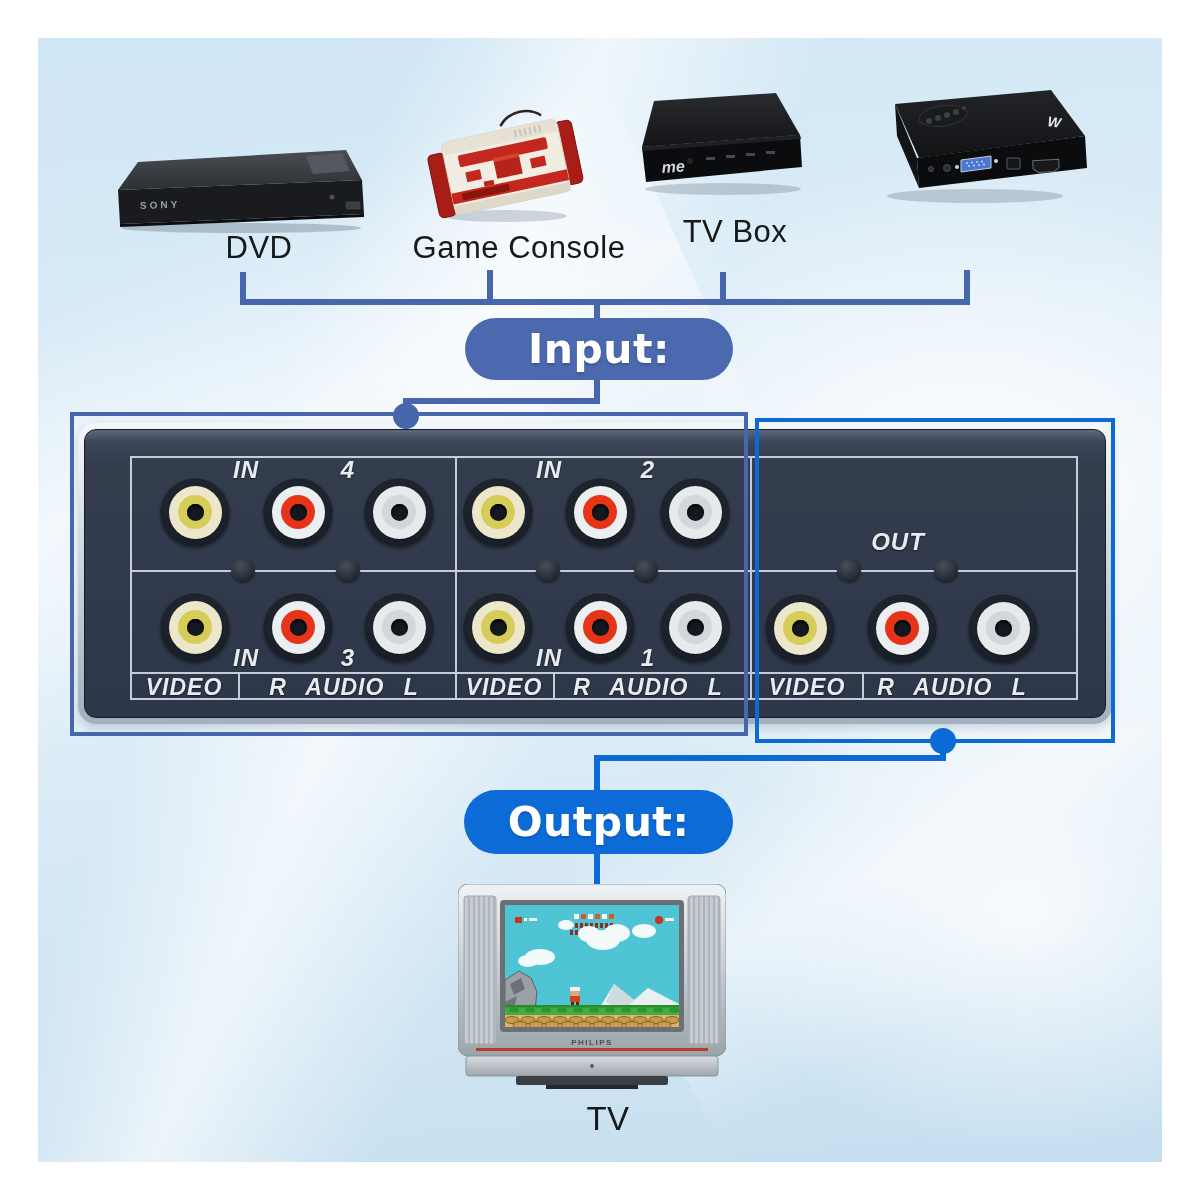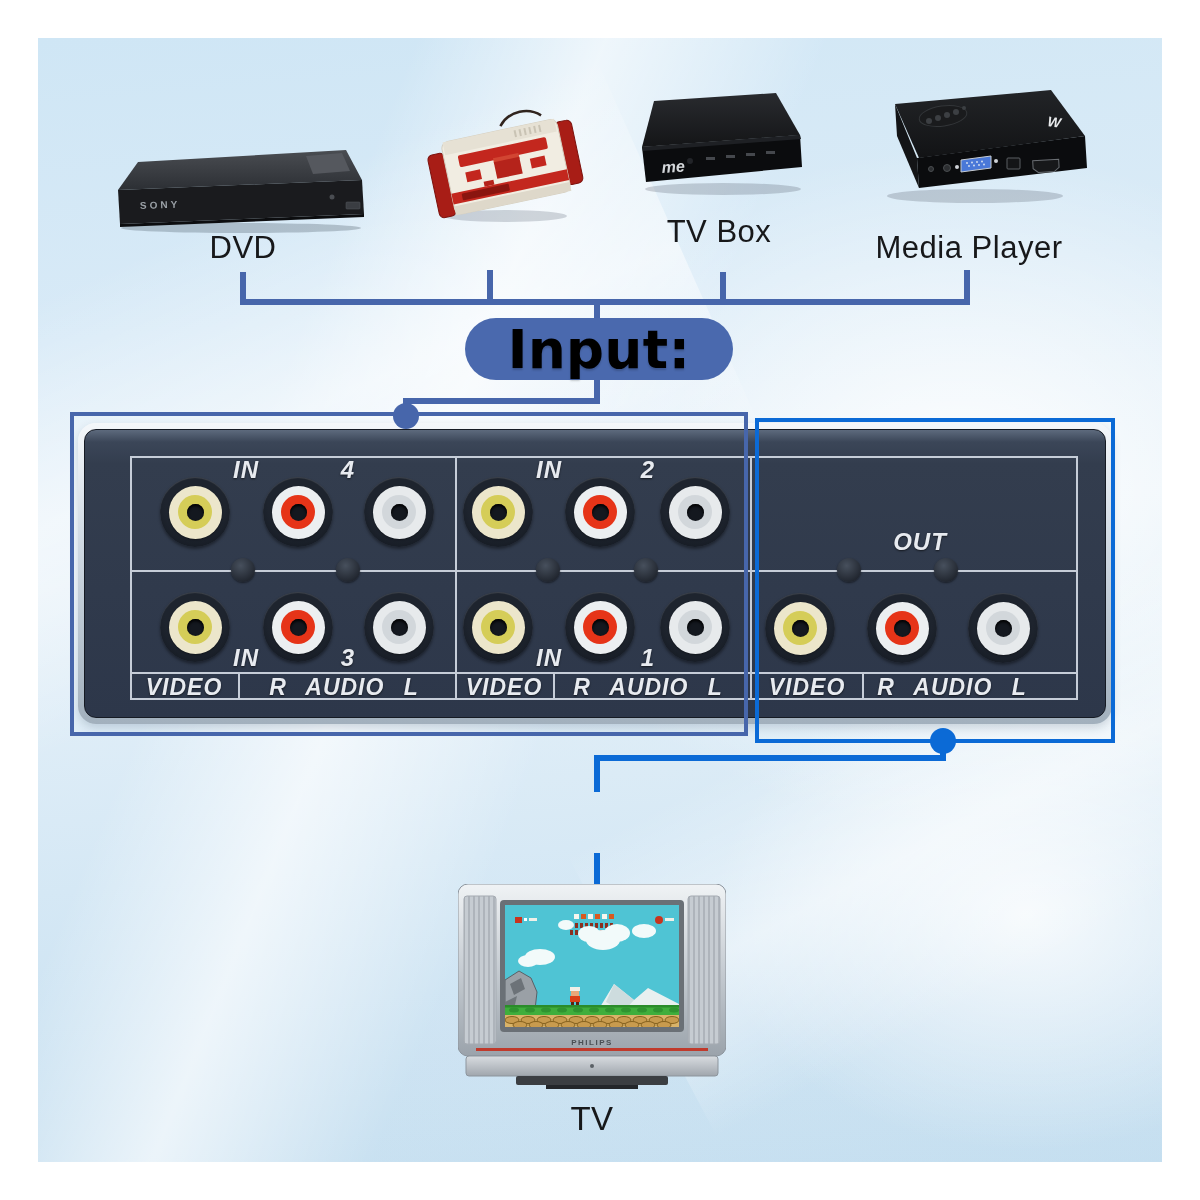--- a/index.html
+++ b/index.html
@@ -15,25 +15,25 @@
   .beam{position:absolute;pointer-events:none;}
   .beam.b1{left:-220px;top:180px;width:900px;height:420px;transform:rotate(-24deg);
     background:linear-gradient(180deg,rgba(255,255,255,0),rgba(255,255,255,.55),rgba(255,255,255,0));}
   .beam.b2{left:560px;top:620px;width:760px;height:320px;transform:rotate(-28deg);
     background:linear-gradient(180deg,rgba(255,255,255,0),rgba(255,255,255,.5),rgba(255,255,255,0));}
 
   .abs{position:absolute;}
   .ctr{position:absolute;transform:translate(-50%,-50%);white-space:nowrap;}
 
   
-  .dev-label{font-size:31px;color:#17181a;letter-spacing:.5px;}
+  .dev-label{font-size:31px;color:#17181a;letter-spacing:.5px;margin-left:16px;}
 
   
   .badge{position:absolute;display:flex;align-items:center;justify-content:center;
-         color:#000000;font-family:"DejaVu Sans",sans-serif;font-weight:bold;font-size:53px;
+         color:#ffffff;font-family:"DejaVu Sans",sans-serif;font-weight:bold;font-size:41px;
          letter-spacing:.5px;text-shadow:0 2px 2px rgba(0,0,0,.18);}
   .badge.input{left:465px;top:318px;width:268px;height:62px;border-radius:32px;background:#4a69ae;}
   .badge.output{left:464px;top:790px;width:269px;height:64px;border-radius:33px;background:#0c6bd7;}
 
   
   .bezel{position:absolute;left:78px;top:423px;width:1034px;height:301px;border-radius:18px;
          background:linear-gradient(180deg,#f4f7fa 0%,#d4dde6 35%,#a2b0bd 100%);
          box-shadow:0 4px 10px rgba(40,60,90,.18);font-style:italic;}
   .sbox{position:absolute;left:6px;top:6px;right:6px;bottom:6px;border-radius:12px;
         background:linear-gradient(180deg,#5d6a7d 0px,#3b4658 12px,#333d4e 34px,#2d374a 100%);
@@ -175,22 +175,22 @@
         <circle cx="119" cy="87.5" r=".9"></circle>
       <circle cx="124" cy="87" r=".9"></circle>
         <circle cx="129" cy="86.5" r=".9"></circle>
     </g>
     <circle cx="141" cy="83" r="2" fill="#cfd3d7"></circle>
     <rect x="152" y="80" width="13" height="11" rx="1" fill="#141517" stroke="#5a5e63"></rect>
     <path d="M178,82 h26 v8 l-5,4 h-16 l-5,-4 z" fill="#17181a" stroke="#6a6e73" transform="rotate(-3 191 88)"></path>
   </svg>
 
   <span class="ctr dev-label" style="left:243px;top:248px">DVD</span>
+  <span class="ctr dev-label" style="left:503px;top:248px">Game Console</span>
   <span class="ctr dev-label" style="left:719px;top:232px">TV Box</span>
-  <span class="ctr dev-label" style="left:969px;top:248px">Media Player</span>
 
   <div class="bezel">
     <div class="sbox">
 
       <div class="gline" style="left:45px;top:26px;width:948px;height:2px"></div>
       <div class="gline" style="left:45px;top:268px;width:948px;height:2px"></div>
       <div class="gline" style="left:45px;top:26px;width:2px;height:244px"></div>
       <div class="gline" style="left:991px;top:26px;width:2px;height:244px"></div>
       <div class="gline" style="left:370px;top:26px;width:2px;height:244px"></div>
       <div class="gline" style="left:665px;top:26px;width:2px;height:244px"></div>
@@ -295,21 +295,21 @@
             <div class="core">
               <div class="hole"></div>
             </div>
           </div>
         </div>
       <div class="screw" style="left:463px;top:140px"></div>
       <div class="screw" style="left:561px;top:140px"></div>
       <span class="ptxt band" style="left:419px;top:257px">VIDEO</span>
       <span class="ptxt band audio" style="left:563px;top:257px">R AUDIO L</span>
 
-      <span class="ptxt" style="left:835px;top:112px">OUT</span>
+      <span class="ptxt" style="left:813px;top:112px">OUT</span>
       <div class="jack yellow" style="left:715px;top:198px">
           <div class="ring">
             <div class="core">
               <div class="hole"></div>
             </div>
           </div>
         </div>
       <div class="jack red" style="left:817px;top:198px">
           <div class="ring">
             <div class="core">
@@ -346,20 +346,23 @@
     <g stroke="#0b6ad6" fill="none">
       <rect x="757" y="420" width="356" height="321" stroke-width="4"></rect>
       <path d="M943 741 V758 H597 V792" stroke-width="6"></path>
       <path d="M597 853 V888" stroke-width="6"></path>
     </g>
     <circle cx="943" cy="741" r="13" fill="#0b6ad6"></circle>
   </svg>
 
   <div class="badge input">
     <span>Input:</span>
+  </div>
+  <div class="badge output">
+    <span>Output:</span>
   </div>
 
   <svg class="abs" style="left:458px;top:884px" width="268" height="205" viewBox="0 0 268 205">
     <defs>
       <linearGradient id="tvbody" x1="0" y1="0" x2="0" y2="1">
         <stop offset="0" stop-color="#f0f3f5"></stop>
           <stop offset=".5" stop-color="#c6ccd2"></stop>
         <stop offset="1" stop-color="#9ba3ab"></stop>
       </linearGradient>
       <linearGradient id="tvbase" x1="0" y1="0" x2="0" y2="1">

